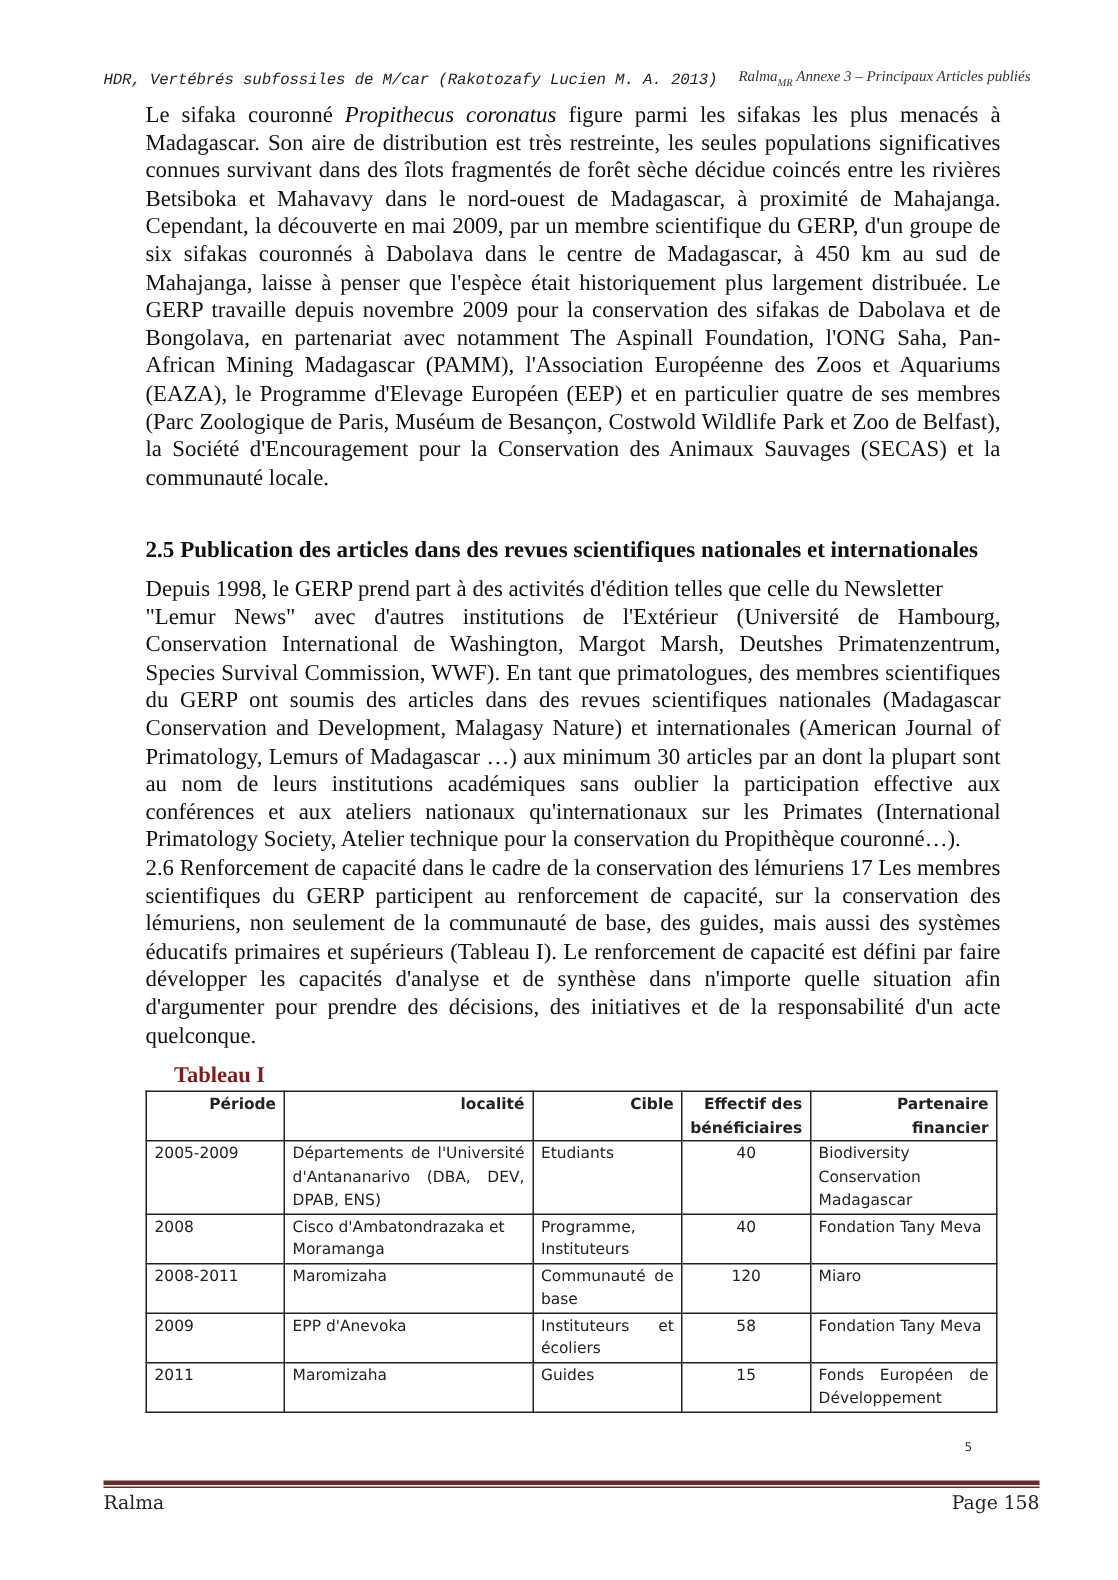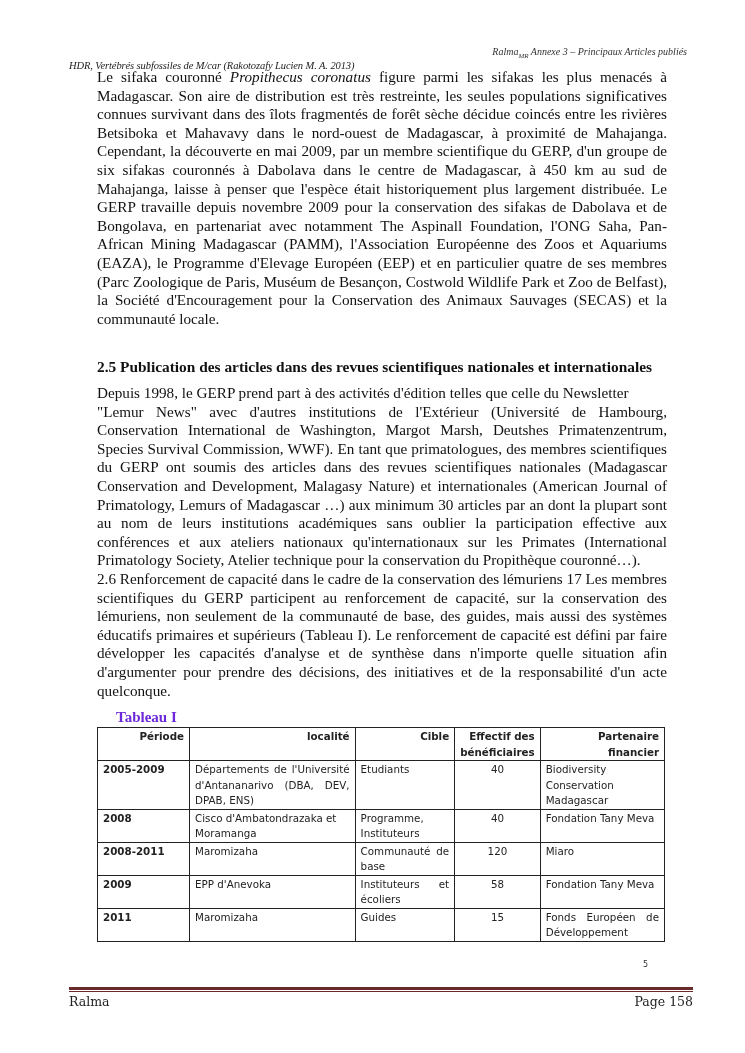--- a/index.html
+++ b/index.html
@@ -1,29 +1,29 @@
 <!DOCTYPE html>
 <html><head>
   <meta charset="utf-8">
   <style>
     html, body { margin: 0; padding: 0; background: #ffffff; }
     body { width: 745px; height: 1053px; position: relative; overflow: hidden; color: #111; }
-    .header-left { position: absolute; left: 69px; top: 60px; font-family: Liberation Serif, serif; font-style: italic; font-size: 10.5px; color: #222; white-space: nowrap; letter-spacing: -0.1px; }
+    .header-left { position: absolute; left: 69px; top: 48px; font-family: Liberation Mono, monospace; font-style: italic; font-size: 10.5px; color: #222; white-space: nowrap; letter-spacing: -0.1px; }
     .header-right { position: absolute; right: 58px; top: 46px; font-family: "Liberation Serif", serif; font-style: italic; font-size: 10px; color: #333; white-space: nowrap; margin-left: 28px; }
     .header-right sub { font-size: 7px; }
     .body-text { position: absolute; left: 97px; width: 570px; font-family: "Liberation Serif", serif; font-size: 15.2px; line-height: 18.6px; text-align: justify; color: #111; }
     .p1 { top: 68px; }
     .section-title { position: absolute; left: 97px; top: 358px; width: 580px; font-family: "Liberation Serif", serif; font-weight: bold; font-size: 15.4px; white-space: nowrap; color: #111; }
     .p2 { top: 384px; }
     .p2 .line-left { text-align: left; text-align-last: left; }
-    .table-caption { position: absolute; left: 116px; top: 709px; font-family: "Liberation Serif", serif; font-weight: bold; font-size: 15px; color: #6d28d9; }
+    .table-caption { position: absolute; left: 116px; top: 709px; font-family: "Liberation Serif", serif; font-weight: bold; font-size: 15px; color: #7f1d1d; }
     table.data { position: absolute; left: 97px; top: 727px; width: 568px; border-collapse: collapse; font-family: "DejaVu Sans", sans-serif; font-size: 10.3px; line-height: 15.5px; color: #222; }
     table.data th, table.data td { border: 1px solid #222; padding: 1px 5px 0 5px; vertical-align: top; }
     table.data th { font-weight: bold; text-align: right; height: 31px; }
-    table.data td.bold { font-weight: bold; }
+    table.data td.bold { font-weight: normal; }
     table.data td.num { text-align: center; }
     table.data td.just { text-align: justify; text-align-last: left; }
     .page-num-small { position: absolute; left: 643px; top: 960px; font-family: "DejaVu Sans", sans-serif; font-size: 8px; color: #333; }
     .footer-rule-thick { position: absolute; left: 69px; top: 987px; width: 624px; height: 3px; background: #6b2a2a; }
     .footer-rule-thin { position: absolute; left: 69px; top: 991px; width: 624px; height: 1px; background: #6b2a2a; }
     .footer-left { position: absolute; left: 69px; top: 994px; font-family: "DejaVu Serif", serif; font-size: 12.5px; color: #222; }
     .footer-right { position: absolute; right: 52px; top: 994px; font-family: "DejaVu Serif", serif; font-size: 12.5px; color: #222; }
   </style>
 </head>
 <body>

